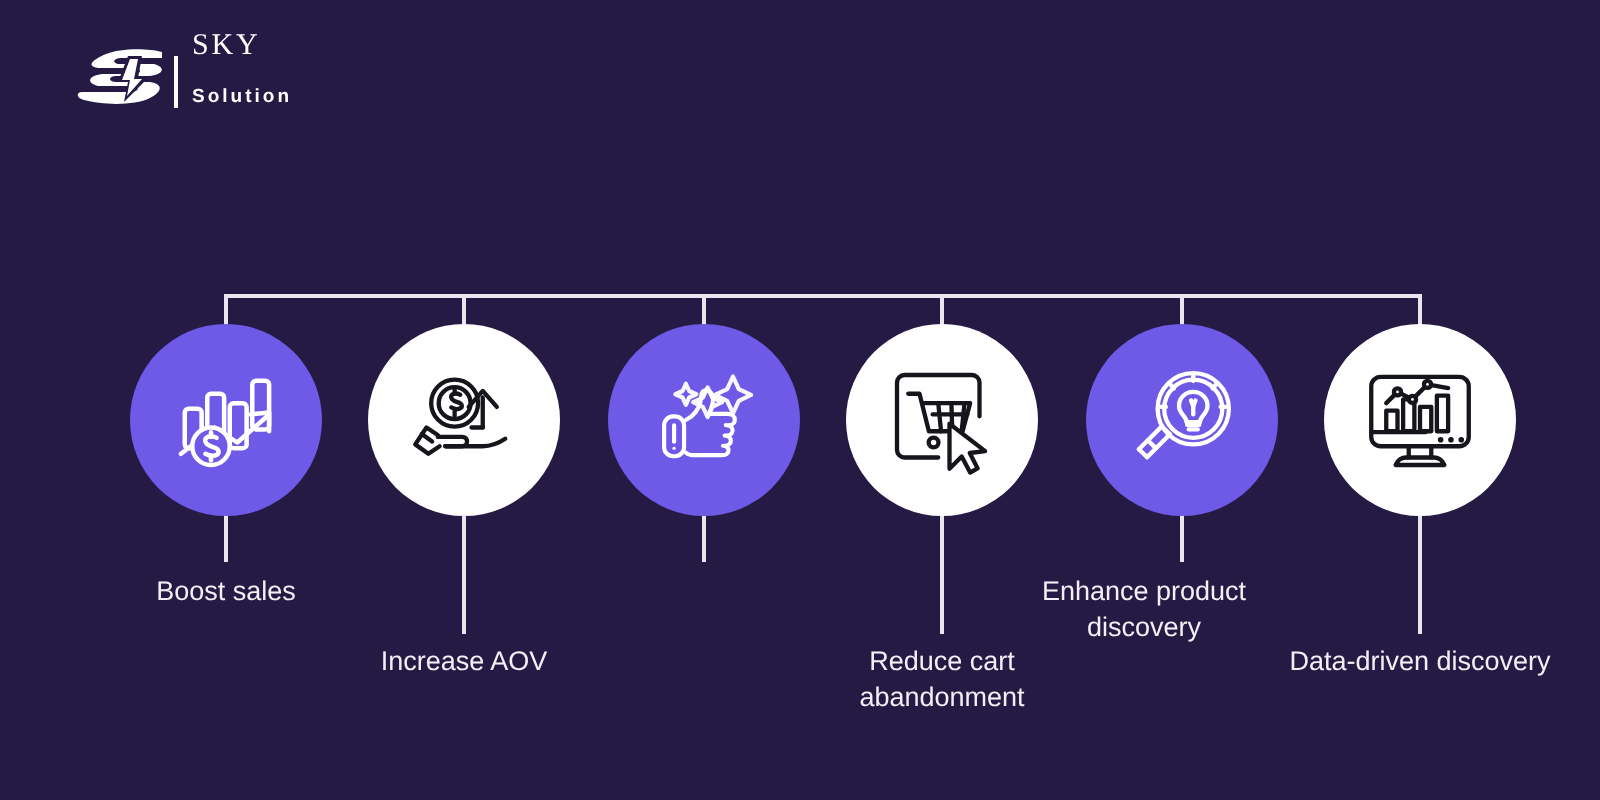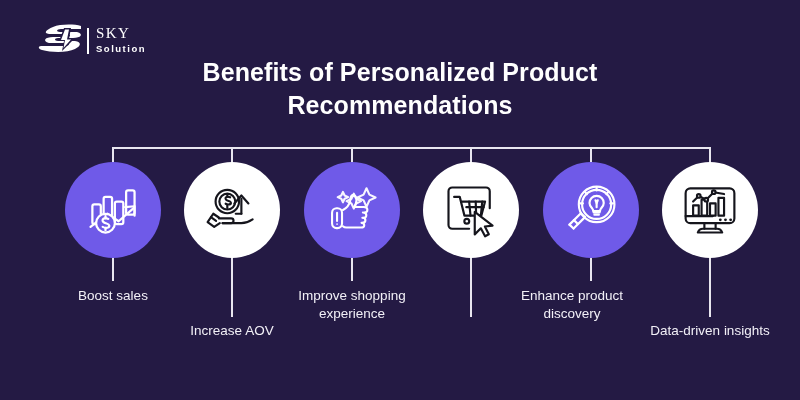--- a/index.html
+++ b/index.html
@@ -57,21 +57,21 @@
     color: #ffffff;
     line-height: 1.05;
   }
   .logo-solution {
     font-family: "Liberation Sans", sans-serif;
     font-weight: bold;
     font-size: 9.5px;
     letter-spacing: 1.5px;
     color: #ffffff;
     line-height: 1.2;
-    margin-top: 1px;
+    margin-top: 11px;
   }
 
   
   .title {
     position: absolute;
     left: 150px;
     top: 56px;
     width: 500px;
     text-align: center;
     color: #ffffff;
@@ -147,21 +147,20 @@
       <path d="M52 8 L66 8 L62 30 L72 30 L48 54 L52 34 L42 34 Z" fill="#241a44"></path>
       <path d="M54 11 L62 11 L58 31 L66 31 L51 48 L54 32 L46 32 Z" fill="#ffffff"></path>
     </svg>
     <div class="logo-divider"></div>
     <div class="logo-text">
       <span class="logo-sky">SKY</span>
       <span class="logo-solution">Solution</span>
     </div>
   </div>
 
-  <div class="title">Benefits of Personalized Product Recommendations</div>
 
   <div class="bus"></div>
 
   <div class="drop" style="left:112px"></div>
   <div class="drop" style="left:231px"></div>
   <div class="drop" style="left:351px"></div>
   <div class="drop" style="left:470px"></div>
   <div class="drop" style="left:590px"></div>
   <div class="drop" style="left:709px"></div>
 
@@ -271,17 +270,17 @@
       <circle cx="28" cy="21" r="1.9" fill="#ffffff"></circle>
       <circle cx="36" cy="13" r="1.9" fill="#ffffff"></circle>
       <circle cx="43" cy="42.5" r="1.5" fill="#15151c" stroke="none"></circle>
       <circle cx="48.5" cy="42.5" r="1.5" fill="#15151c" stroke="none"></circle>
       <circle cx="54" cy="42.5" r="1.5" fill="#15151c" stroke="none"></circle>
     </svg>
   </div>
 
   <div class="label low" style="left:232px">Increase AOV</div>
   <div class="label high" style="left:113px">Boost sales</div>
-  <div class="label high" style="left:352px">Improve shopping experience</div>
+  <div class="label low" style="left:471px">Reduce cart abandonment</div>
   <div class="label high" style="left:572px">Enhance product discovery</div>
-  <div class="label low" style="left:710px">Data-driven insights</div>
+  <div class="label low" style="left:710px">Data-driven discovery</div>
 
 </div>
 
 </body></html>

